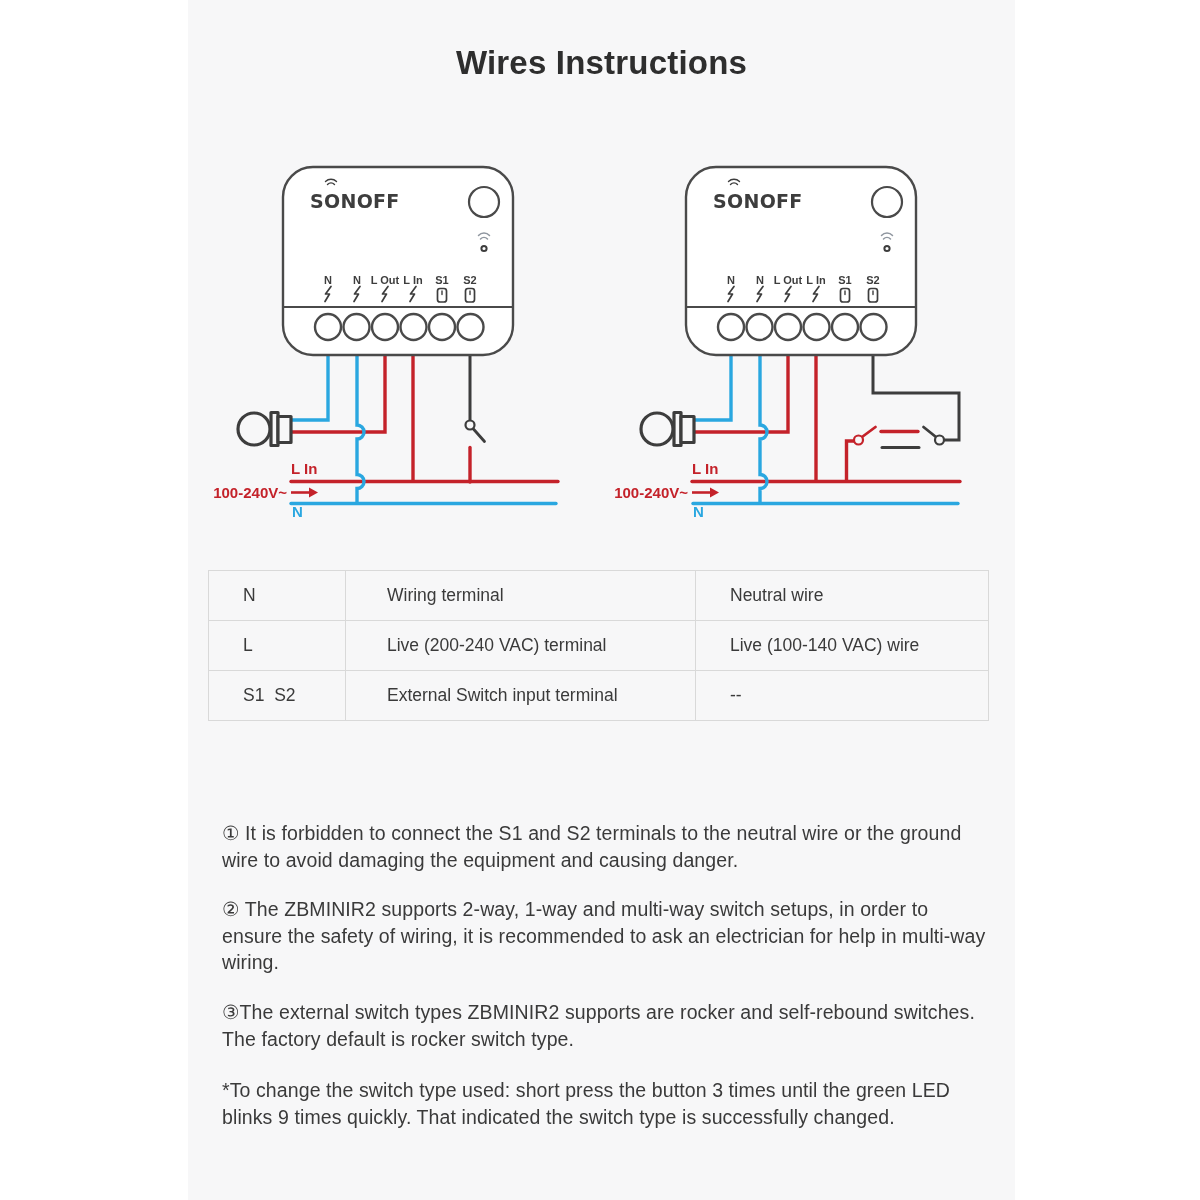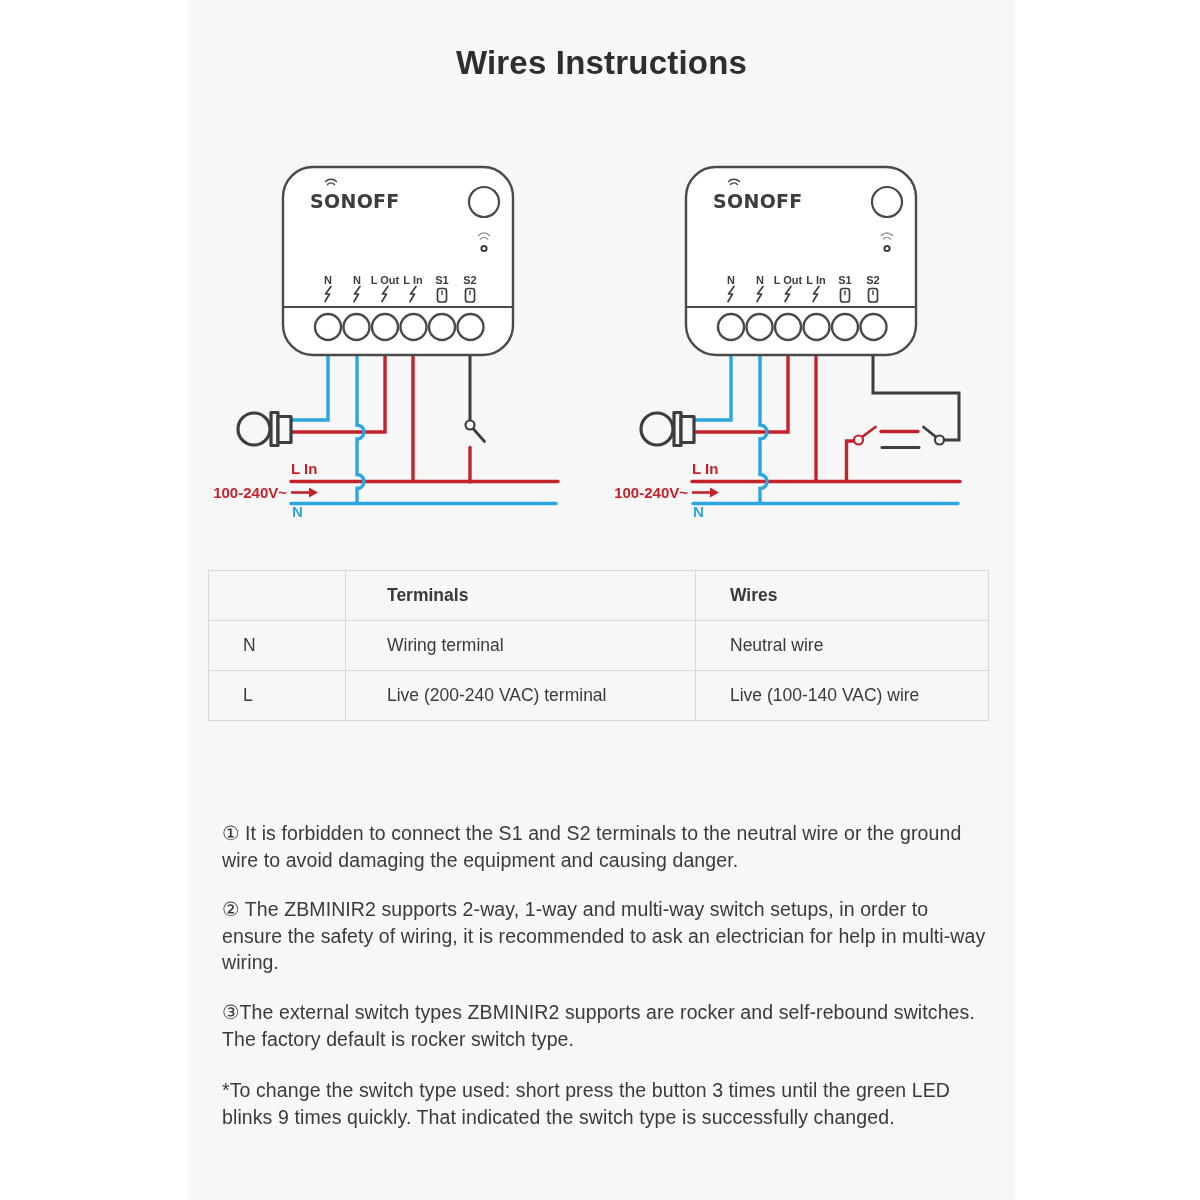--- a/index.html
+++ b/index.html
@@ -210,34 +210,34 @@
   <text class="nlab" x="693" y="517">N</text>
 </svg>
 
 <table class="spec">
   <colgroup>
       <col class="w1">
       <col class="w2">
       <col class="w3">
     </colgroup>
   <tbody>
-      <tr>
-    <th class="c1"></th>
-    <th class="c2">Terminals</th>
-    <th>Wires</th>
-  </tr>
   <tr>
     <td class="c1">N</td>
     <td class="c2">Wiring terminal</td>
     <td>Neutral wire</td>
   </tr>
   <tr>
     <td class="c1">L</td>
     <td class="c2">Live (200-240 VAC) terminal</td>
     <td>Live (100-140 VAC) wire</td>
   </tr>
+  <tr>
+    <td class="c1">S1  S2</td>
+    <td class="c2">External Switch input terminal</td>
+    <td>--</td>
+  </tr>
 </tbody>
   </table>
 
 <p class="note n1">① It is forbidden to connect the S1 and S2 terminals to the neutral wire or the ground wire to avoid damaging the equipment and causing danger.</p>
 <p class="note n2">② The ZBMINIR2 supports 2-way, 1-way and multi-way switch setups, in order to ensure the safety of wiring, it is recommended to ask an electrician for help in multi-way wiring.</p>
 <p class="note n3">③The external switch types ZBMINIR2 supports are rocker and self-rebound switches. The factory default is rocker switch type.</p>
 <p class="note n4">*To change the switch type used: short press the button 3 times until the green LED blinks 9 times quickly. That indicated the switch type is successfully changed.</p>
 
 </body></html>

